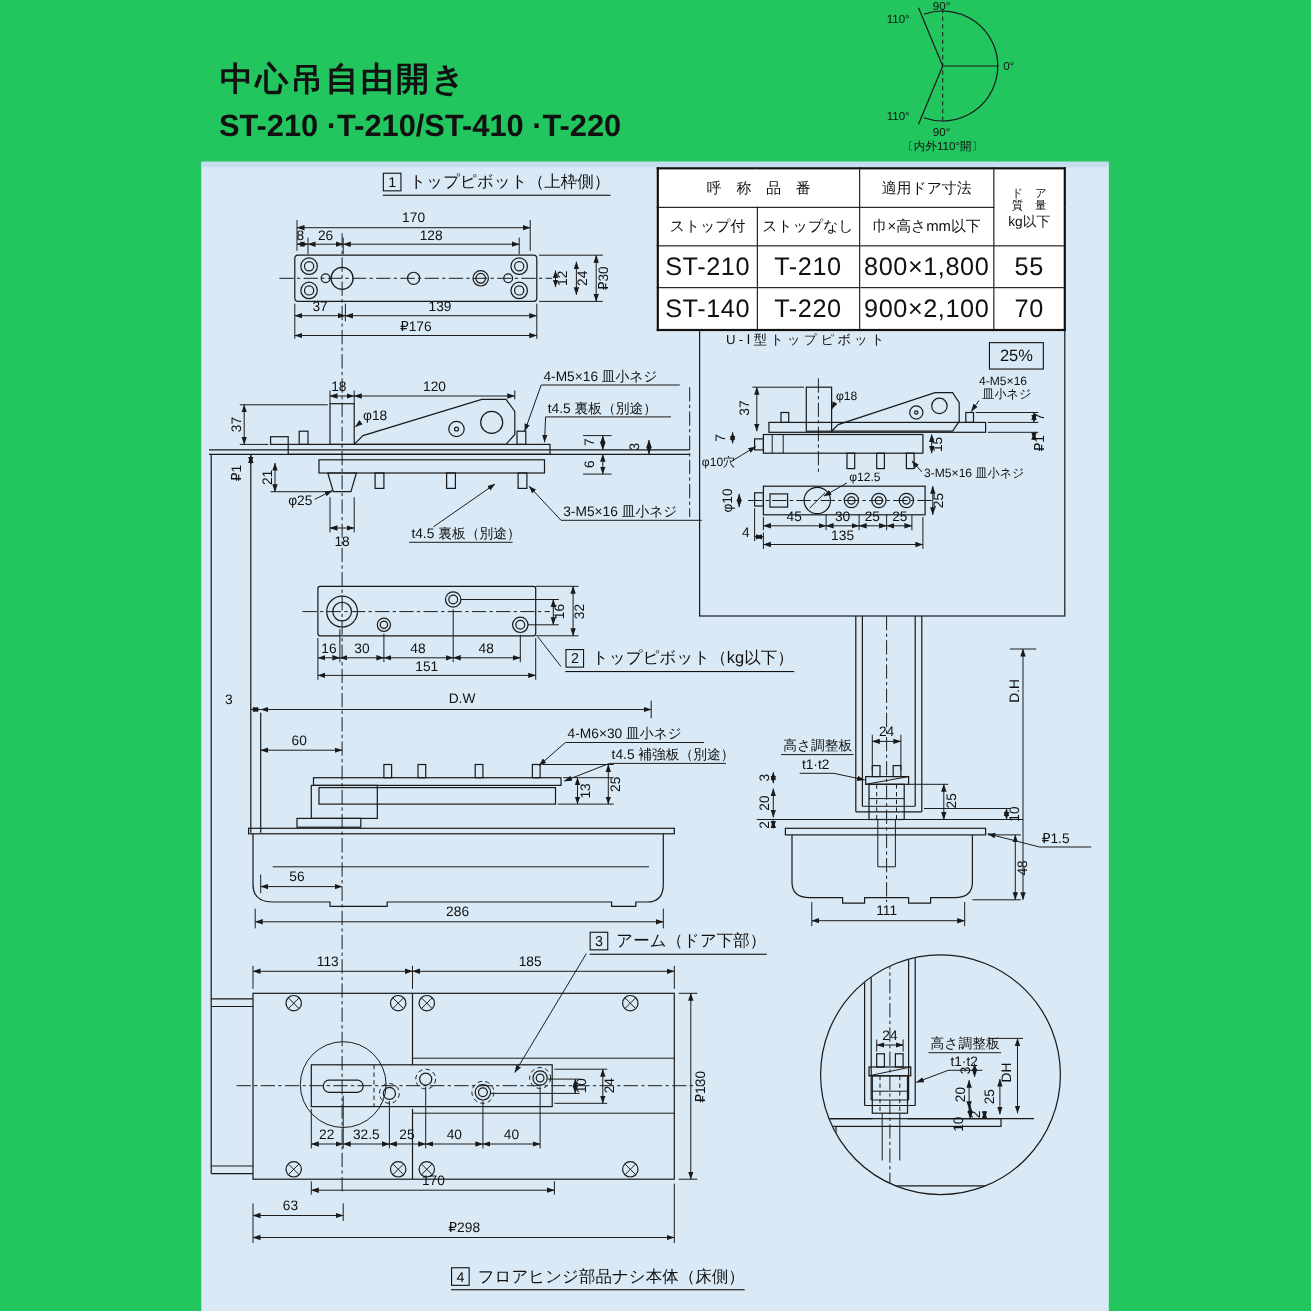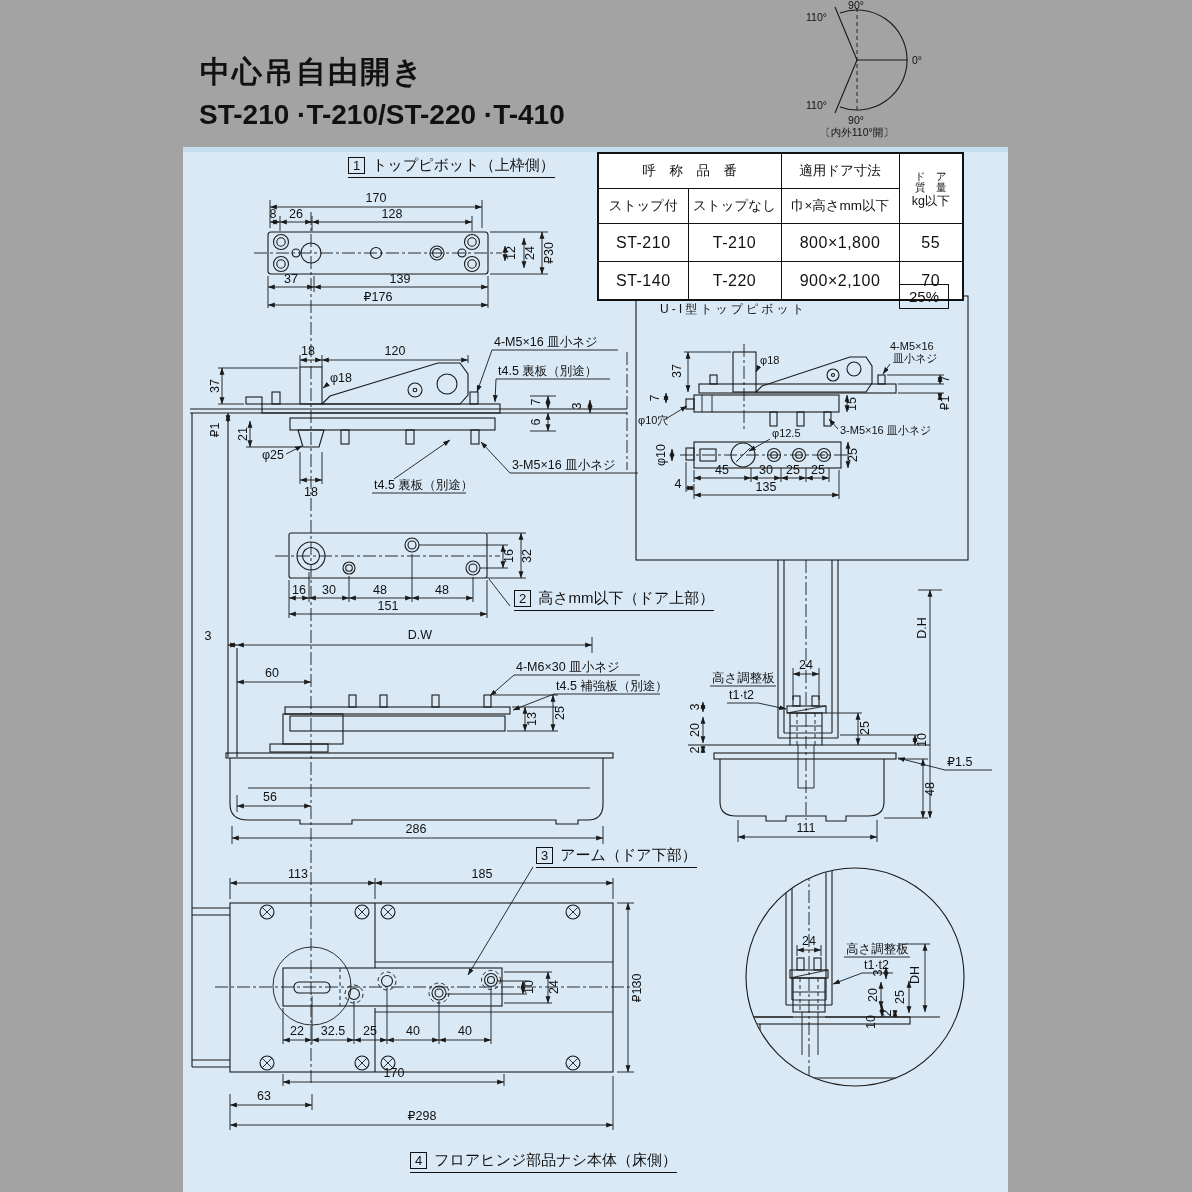--- a/index.html
+++ b/index.html
@@ -1,16 +1,16 @@
 <!DOCTYPE html>
 <html><head>
 <meta charset="utf-8">
 <style>
   html,body{margin:0;padding:0;background:#fff;}
-  .stage{position:relative;width:1192px;height:1192px;background:#a3a3a3;overflow:hidden;
+  .stage{position:relative;width:1192px;height:1192px;background:#22c55e;overflow:hidden;
          font-family:"Liberation Sans","DejaVu Sans",sans-serif;color:#111;}
   .stage svg{position:absolute;left:0;top:0;}
   
   .p{stroke:#1a1a1a;stroke-width:1.1;fill:none;stroke-linecap:butt;}
   .thin{stroke:#1a1a1a;stroke-width:0.9;fill:none;}
   .cl{stroke:#1a1a1a;stroke-width:0.9;fill:none;stroke-dasharray:13 3 3 3;}
   .ds{stroke:#1a1a1a;stroke-width:0.9;fill:none;stroke-dasharray:4 3;}
   .dim{stroke:#1a1a1a;stroke-width:0.9;fill:none;
        marker-start:url(#ar);marker-end:url(#ar);}
   .ld{stroke:#1a1a1a;stroke-width:0.9;fill:none;marker-end:url(#ar);}
@@ -20,28 +20,28 @@
   .nt{font:12.5px "Liberation Sans","DejaVu Sans",sans-serif;text-anchor:start;}
   .sm{font:11px "Liberation Sans","DejaVu Sans",sans-serif;text-anchor:start;}
   .an{font:10.5px "Liberation Sans","DejaVu Sans",sans-serif;}
   
   .title{position:absolute;left:200px;top:52px;font-size:30px;font-weight:700;letter-spacing:2px;}
   .subtitle{position:absolute;left:199px;top:99px;font-size:28px;font-weight:700;letter-spacing:0px;}
   table.spec{position:absolute;left:597px;top:152px;border-collapse:collapse;border:2px solid #111;
              background:#fff;table-layout:fixed;}
   table.spec td{border:1px solid #111;text-align:center;vertical-align:middle;padding:4px;}
   .spec .hd{font-size:13.5px;height:26px;}
-  .spec .val{font-size:16px;height:29px;letter-spacing:0.5px;}
+  .spec .val{font-size:23px;height:29px;letter-spacing:0.5px;}
   .spec .mass{font-size:10.5px;line-height:11px;}
   .spec .mass .kg{font-size:12.5px;display:block;margin-top:3px;text-align:center;}
   .sec{position:absolute;display:flex;align-items:center;gap:7px;border-bottom:1.2px solid #111;
        padding-bottom:2px;font-size:15px;white-space:nowrap;}
   .secnum{border:1px solid #111;font-size:13px;line-height:15px;padding:0 4px;background:transparent;}
   .uititle{position:absolute;left:660px;top:301px;font-size:12px;font-weight:400;letter-spacing:3px;}
-  .uibadge{position:absolute;left:899px;top:284px;width:48px;height:23px;border:1.5px solid #111;
+  .uibadge{position:absolute;left:899px;top:311px;width:48px;height:23px;border:1.5px solid #111;
            font-size:15px;display:flex;align-items:center;justify-content:center;}
   .uinote{position:absolute;left:661px;top:504px;font-size:13px;line-height:16px;letter-spacing:0.5px;}
 </style>
 </head>
 <body>
 
 <div class="stage">
 
 <svg width="1192" height="1192" viewBox="0 0 1192 1192">
   <defs>
@@ -555,21 +555,21 @@
     <line x1="925" y1="944" x2="925" y2="1012" class="dim"></line>
     <text x="919" y="975" class="dr" transform="rotate(-90 919 975)">DH</text>
   </g>
 
   <g>
     <line x1="533" y1="867" x2="468" y2="975" class="ld"></line>
   </g>
 </svg>
 
 <div class="title">中心吊自由開き</div>
-<div class="subtitle">ST-210 ·T-210/ST-220 ·T-410</div>
+<div class="subtitle">ST-210 ·T-210/ST-410 ·T-220</div>
 
 <table class="spec">
   <colgroup>
         <col style="width:90px">
         <col style="width:93px">
         <col style="width:118px">
         <col style="width:64px">
       </colgroup>
   <tbody>
         <tr>
@@ -600,21 +600,21 @@
   </tr>
 </tbody>
     </table>
 
 <div class="sec" style="left:348px;top:156px;">
   <span class="secnum">1</span>
   <span>トップピボット（上枠側）</span>
 </div>
 <div class="sec" style="left:514px;top:589px;">
   <span class="secnum">2</span>
-  <span>高さmm以下（ドア上部）</span>
+  <span>トップピボット（kg以下）</span>
 </div>
 <div class="sec" style="left:536px;top:846px;">
   <span class="secnum">3</span>
   <span>アーム（ドア下部）</span>
 </div>
 <div class="sec" style="left:410px;top:1151px;">
   <span class="secnum">4</span>
   <span>フロアヒンジ部品ナシ本体（床側）</span>
 </div>
 

